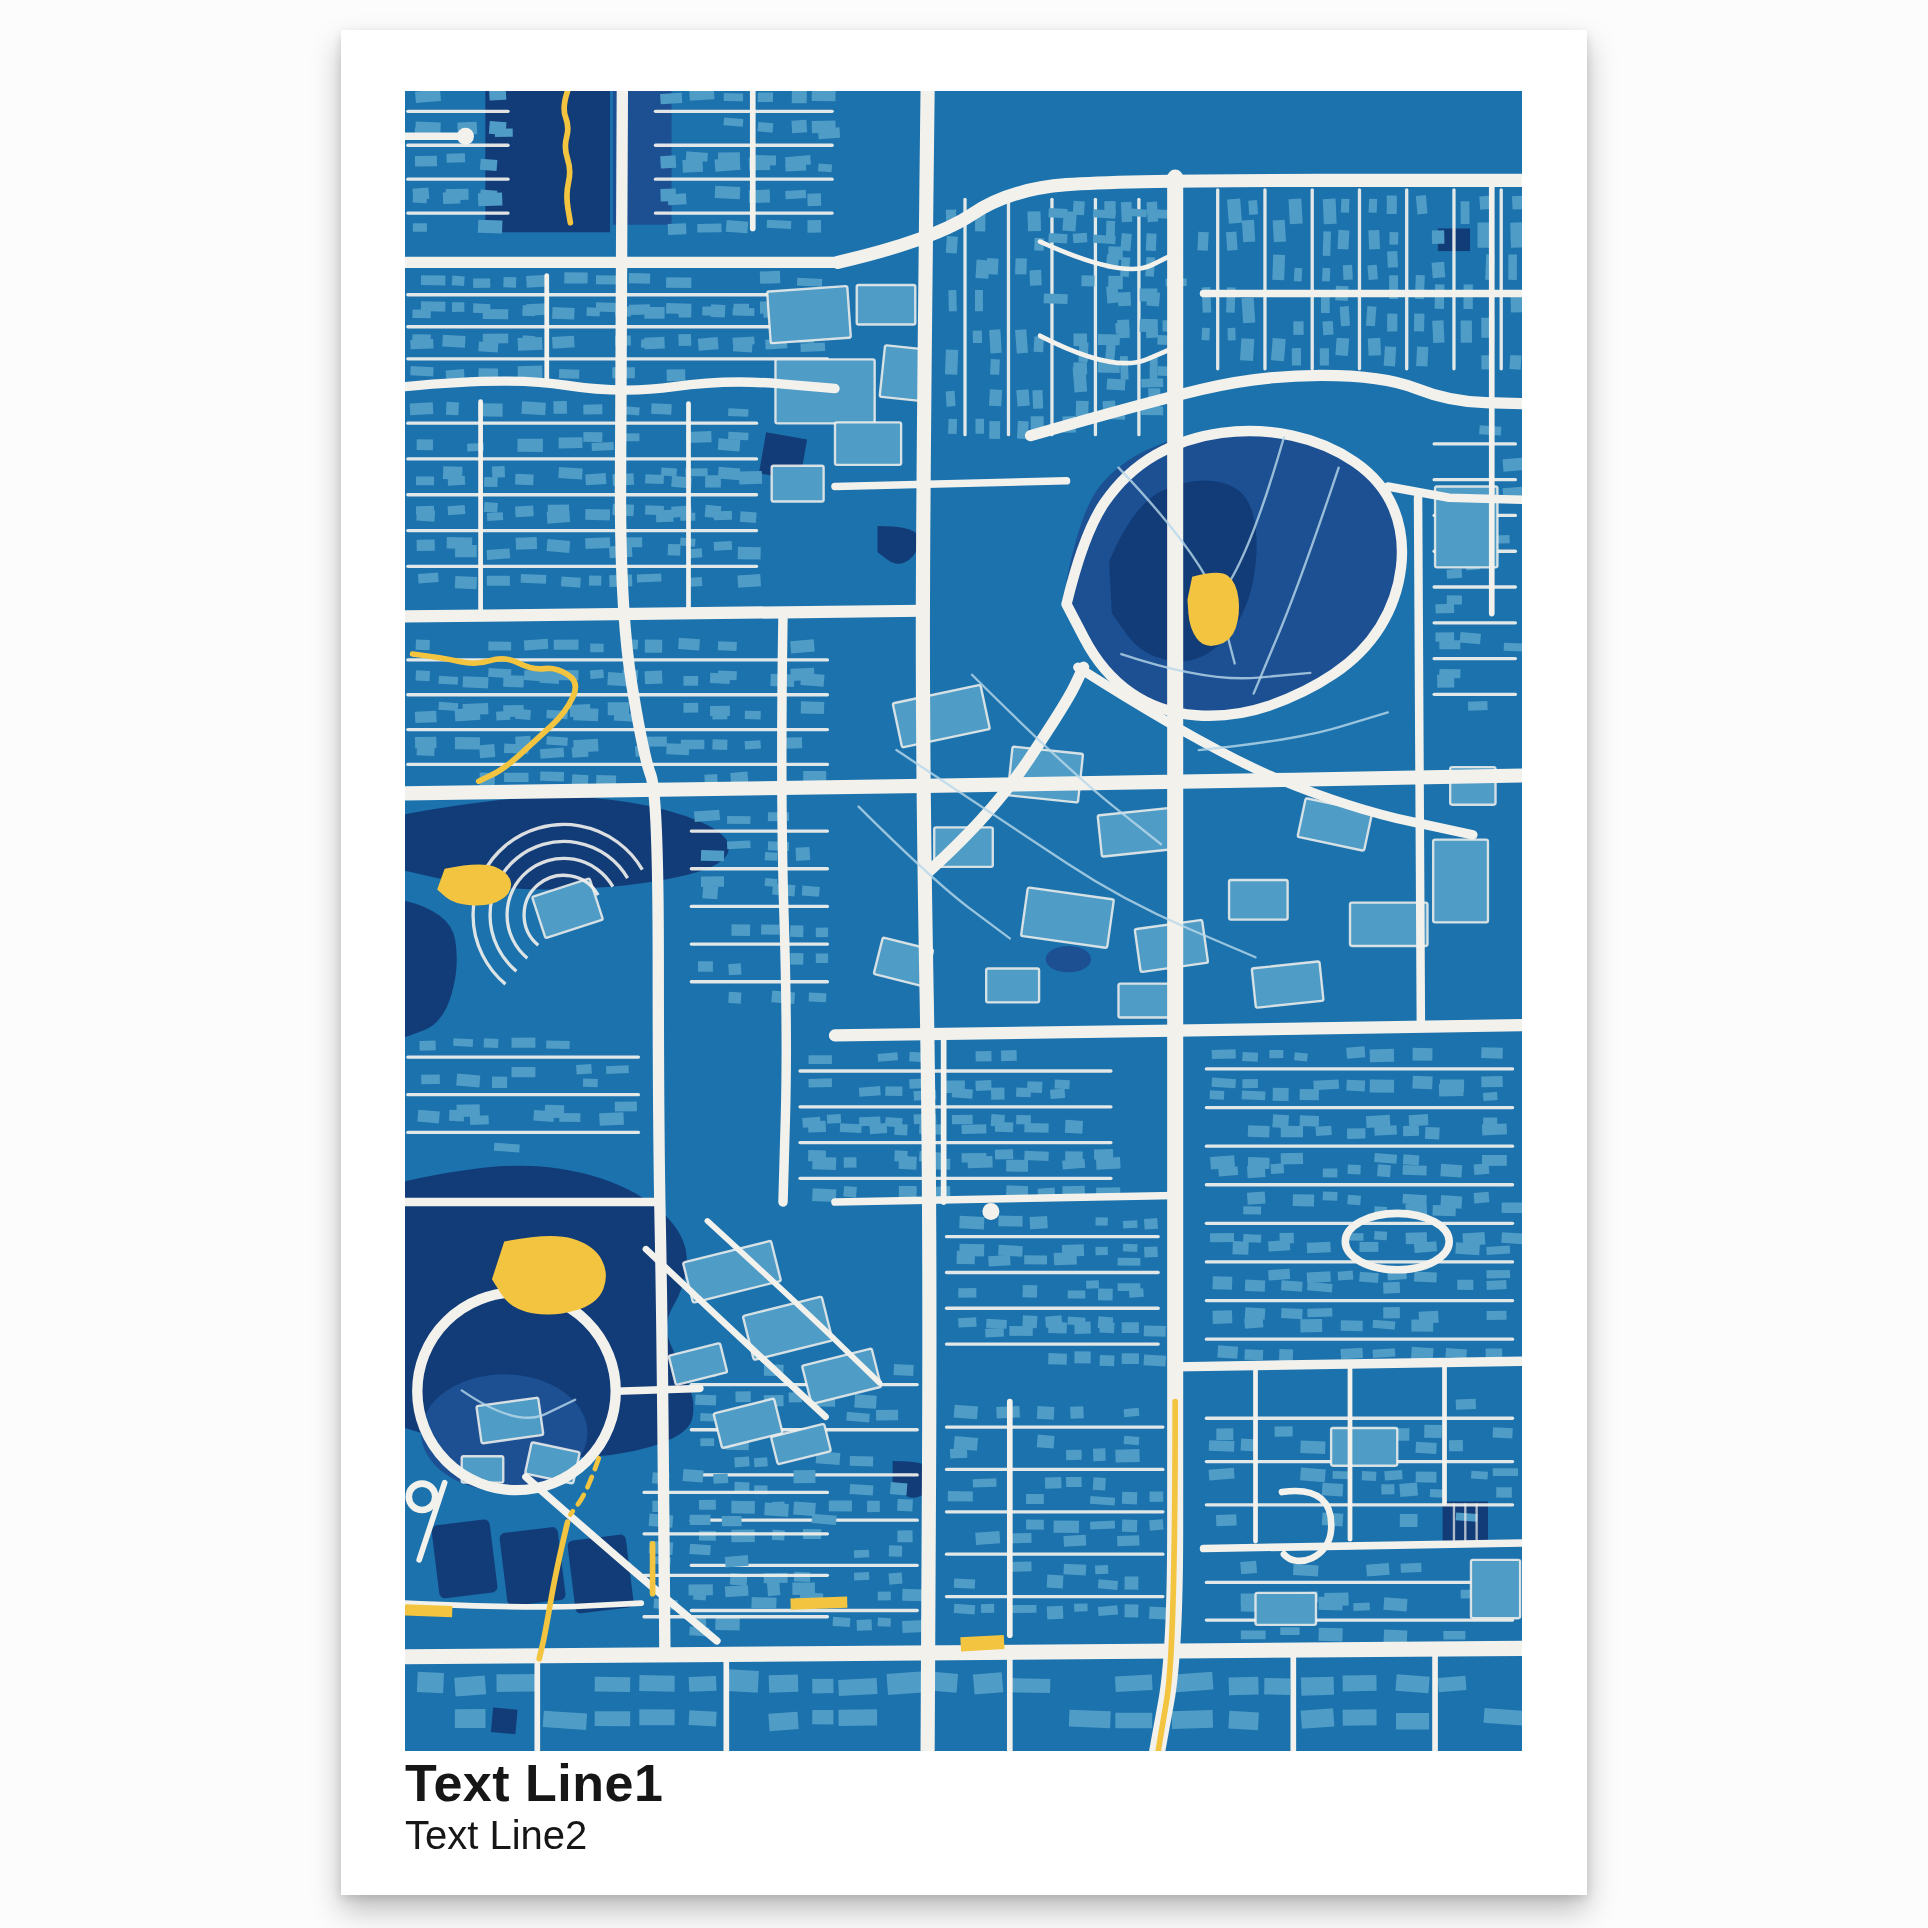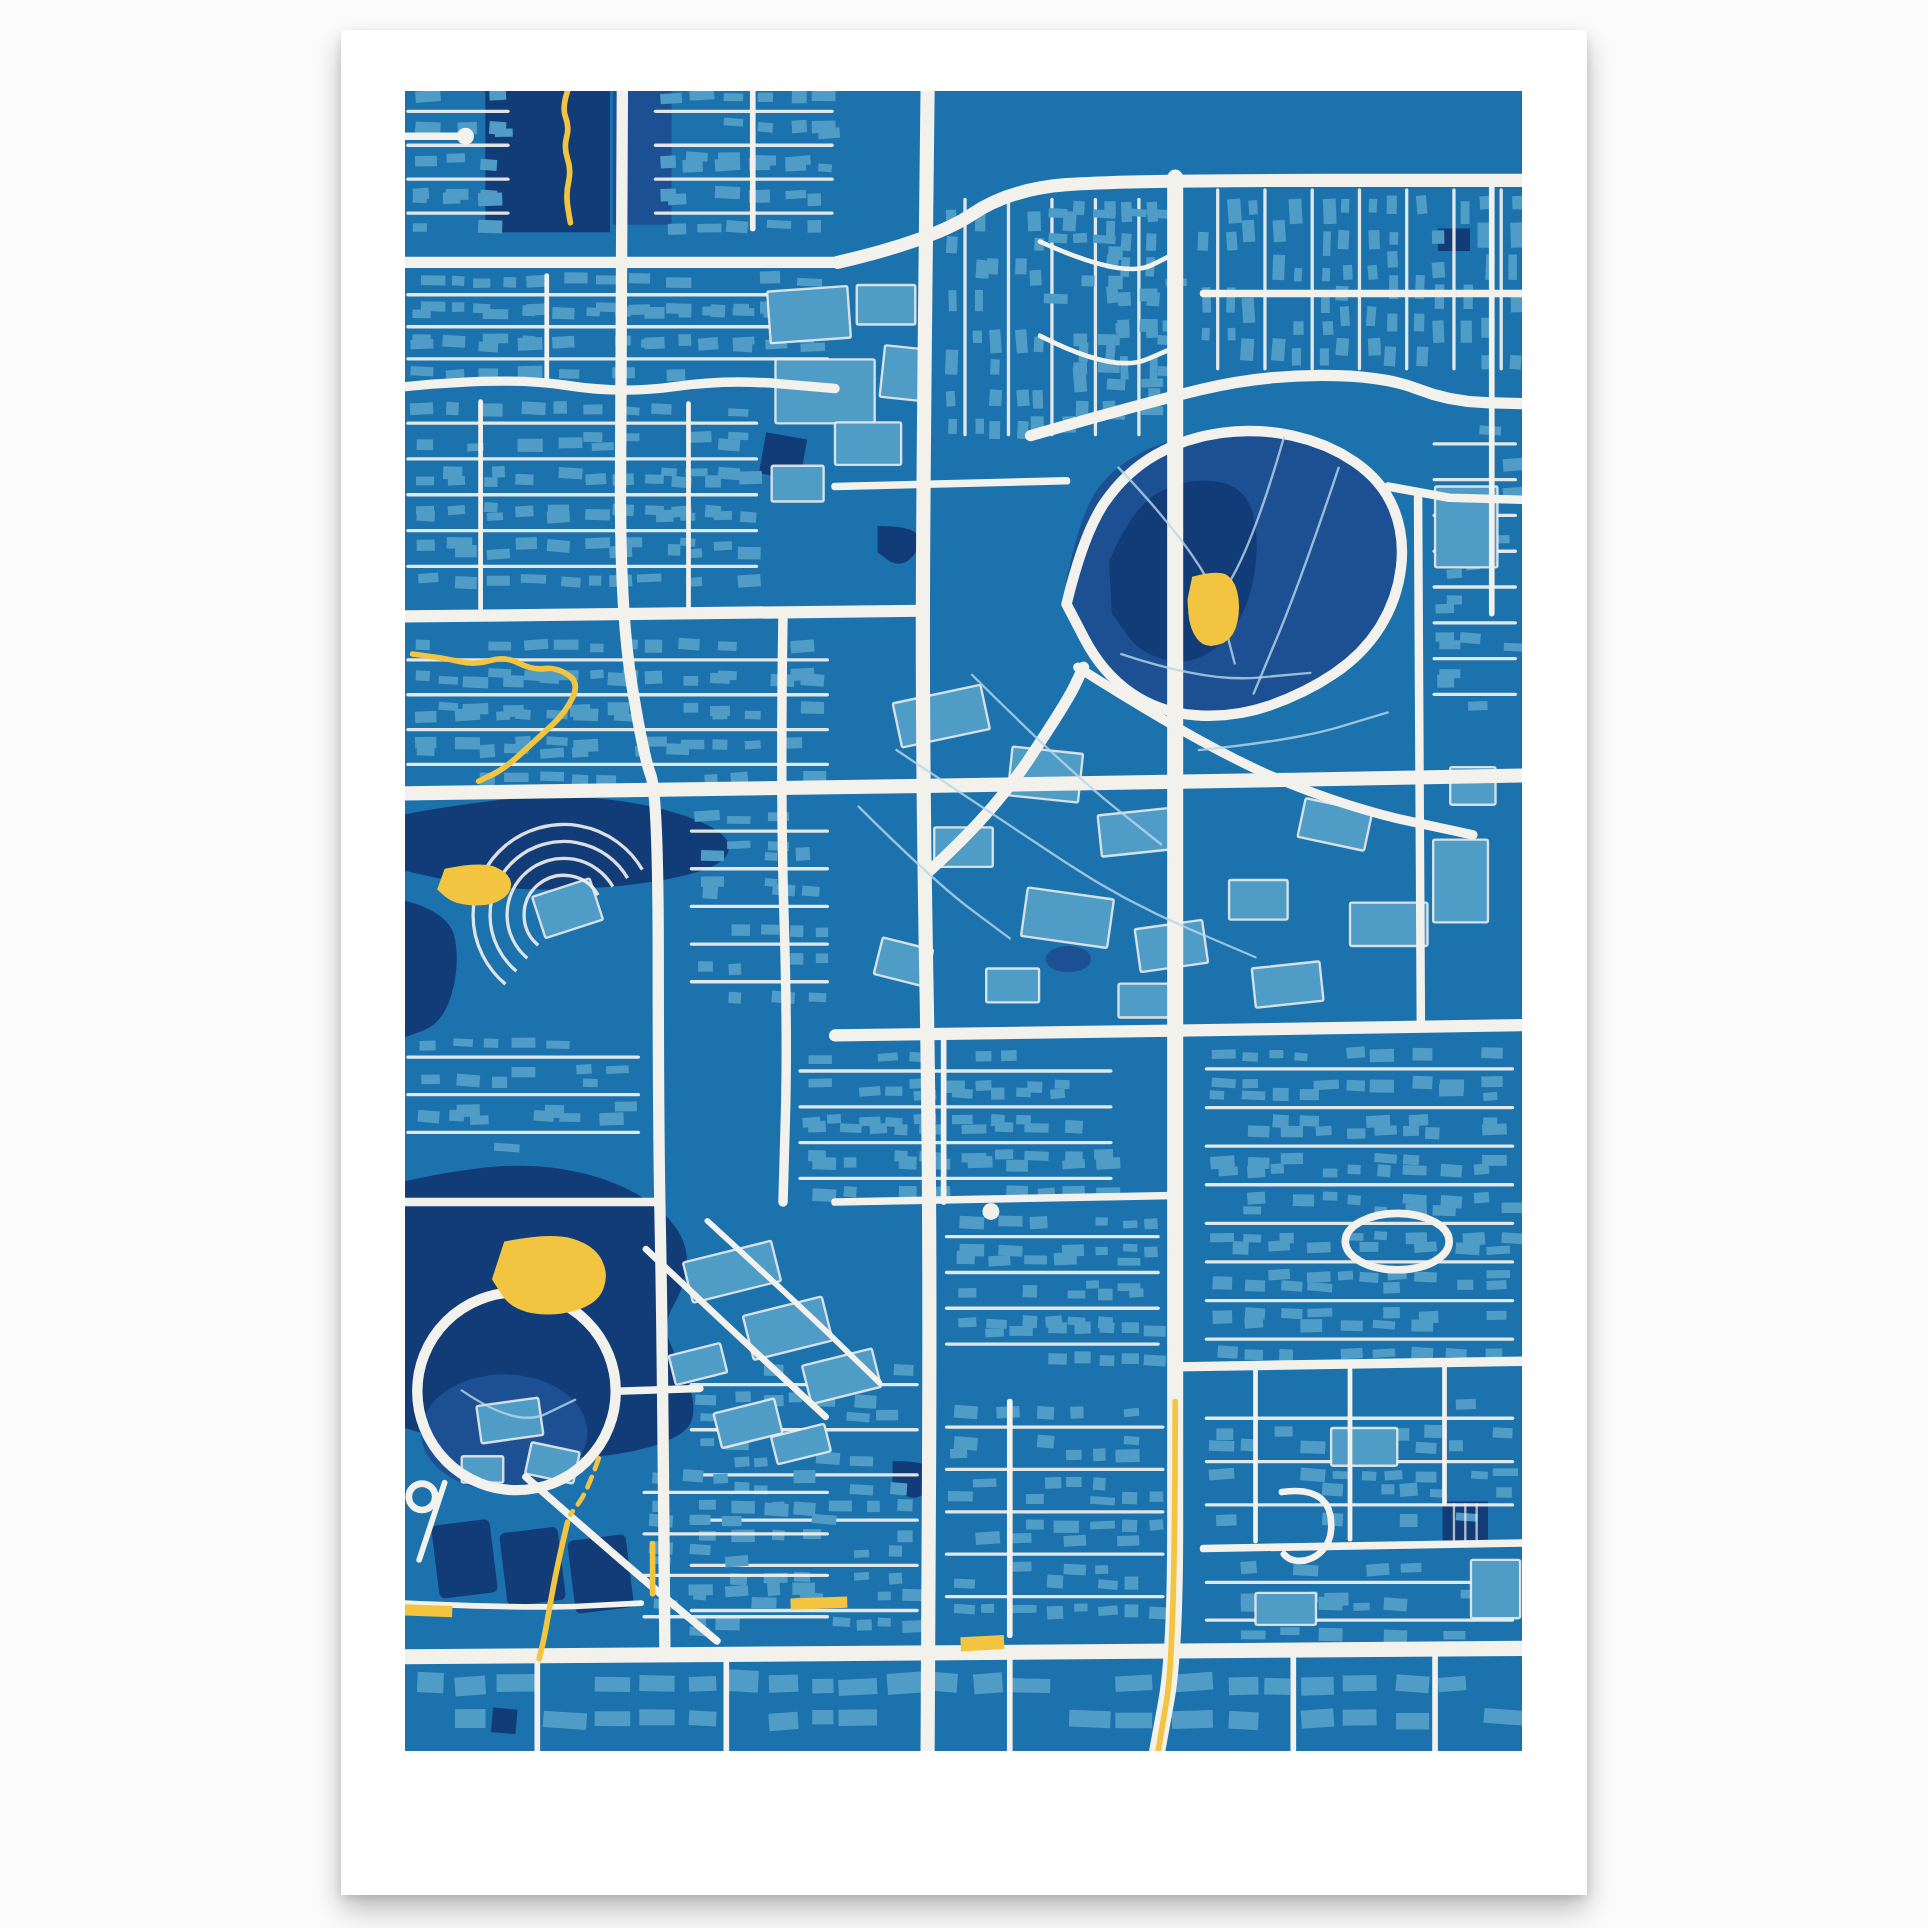--- a/index.html
+++ b/index.html
@@ -1111,15 +1111,19 @@
           <path d="M8,598Q40,602 57.5,606Q75,610 90,605Q105,600 120,607.5Q135,615 147.5,613.5Q160,612 172.5,620Q185,628 177.5,644Q170,660 155,674Q140,688 122.5,704Q105,720 91.5,726.5L78,733" fill="none" stroke="#f3c440" stroke-width="6" stroke-linecap="round" stroke-linejoin="round"></path>
           <path d="M205,1452Q193,1487 184,1499.5L175,1512" fill="none" stroke="#f3c440" stroke-width="5" stroke-linecap="round" stroke-linejoin="round" stroke-dasharray="12 9"></path>
           <path d="M172,1520Q160,1570 154,1605Q148,1640 145,1652.5L142,1665" fill="none" stroke="#f3c440" stroke-width="6" stroke-linecap="round" stroke-linejoin="round"></path>
           <path d="M815,1392Q815,1655 806,1709L797,1763" fill="none" stroke="#f3c440" stroke-width="6" stroke-linecap="round" stroke-linejoin="round"></path>
           <path d="M262,1543L262,1596" fill="none" stroke="#f3c440" stroke-width="6" stroke-linecap="round" stroke-linejoin="round"></path>
           <rect x="588" y="1641" width="46" height="15" fill="#f3c440" transform="rotate(-3 611 1648.5)"></rect>
           <rect x="408" y="1600" width="60" height="12" fill="#f3c440" transform="rotate(-2 438 1606)"></rect>
           <rect x="0" y="1608" width="50" height="12" fill="#f3c440" transform="rotate(2 25 1614)"></rect>
         </svg>
     </div>
+    <div class="titles" style="color: rgb(22, 22, 22);">
+      <div class="line1">Text Line1</div>
+      <div class="line2">Text Line2</div>
+    </div>
   </div>
 </div>
 
 
 </body></html>

